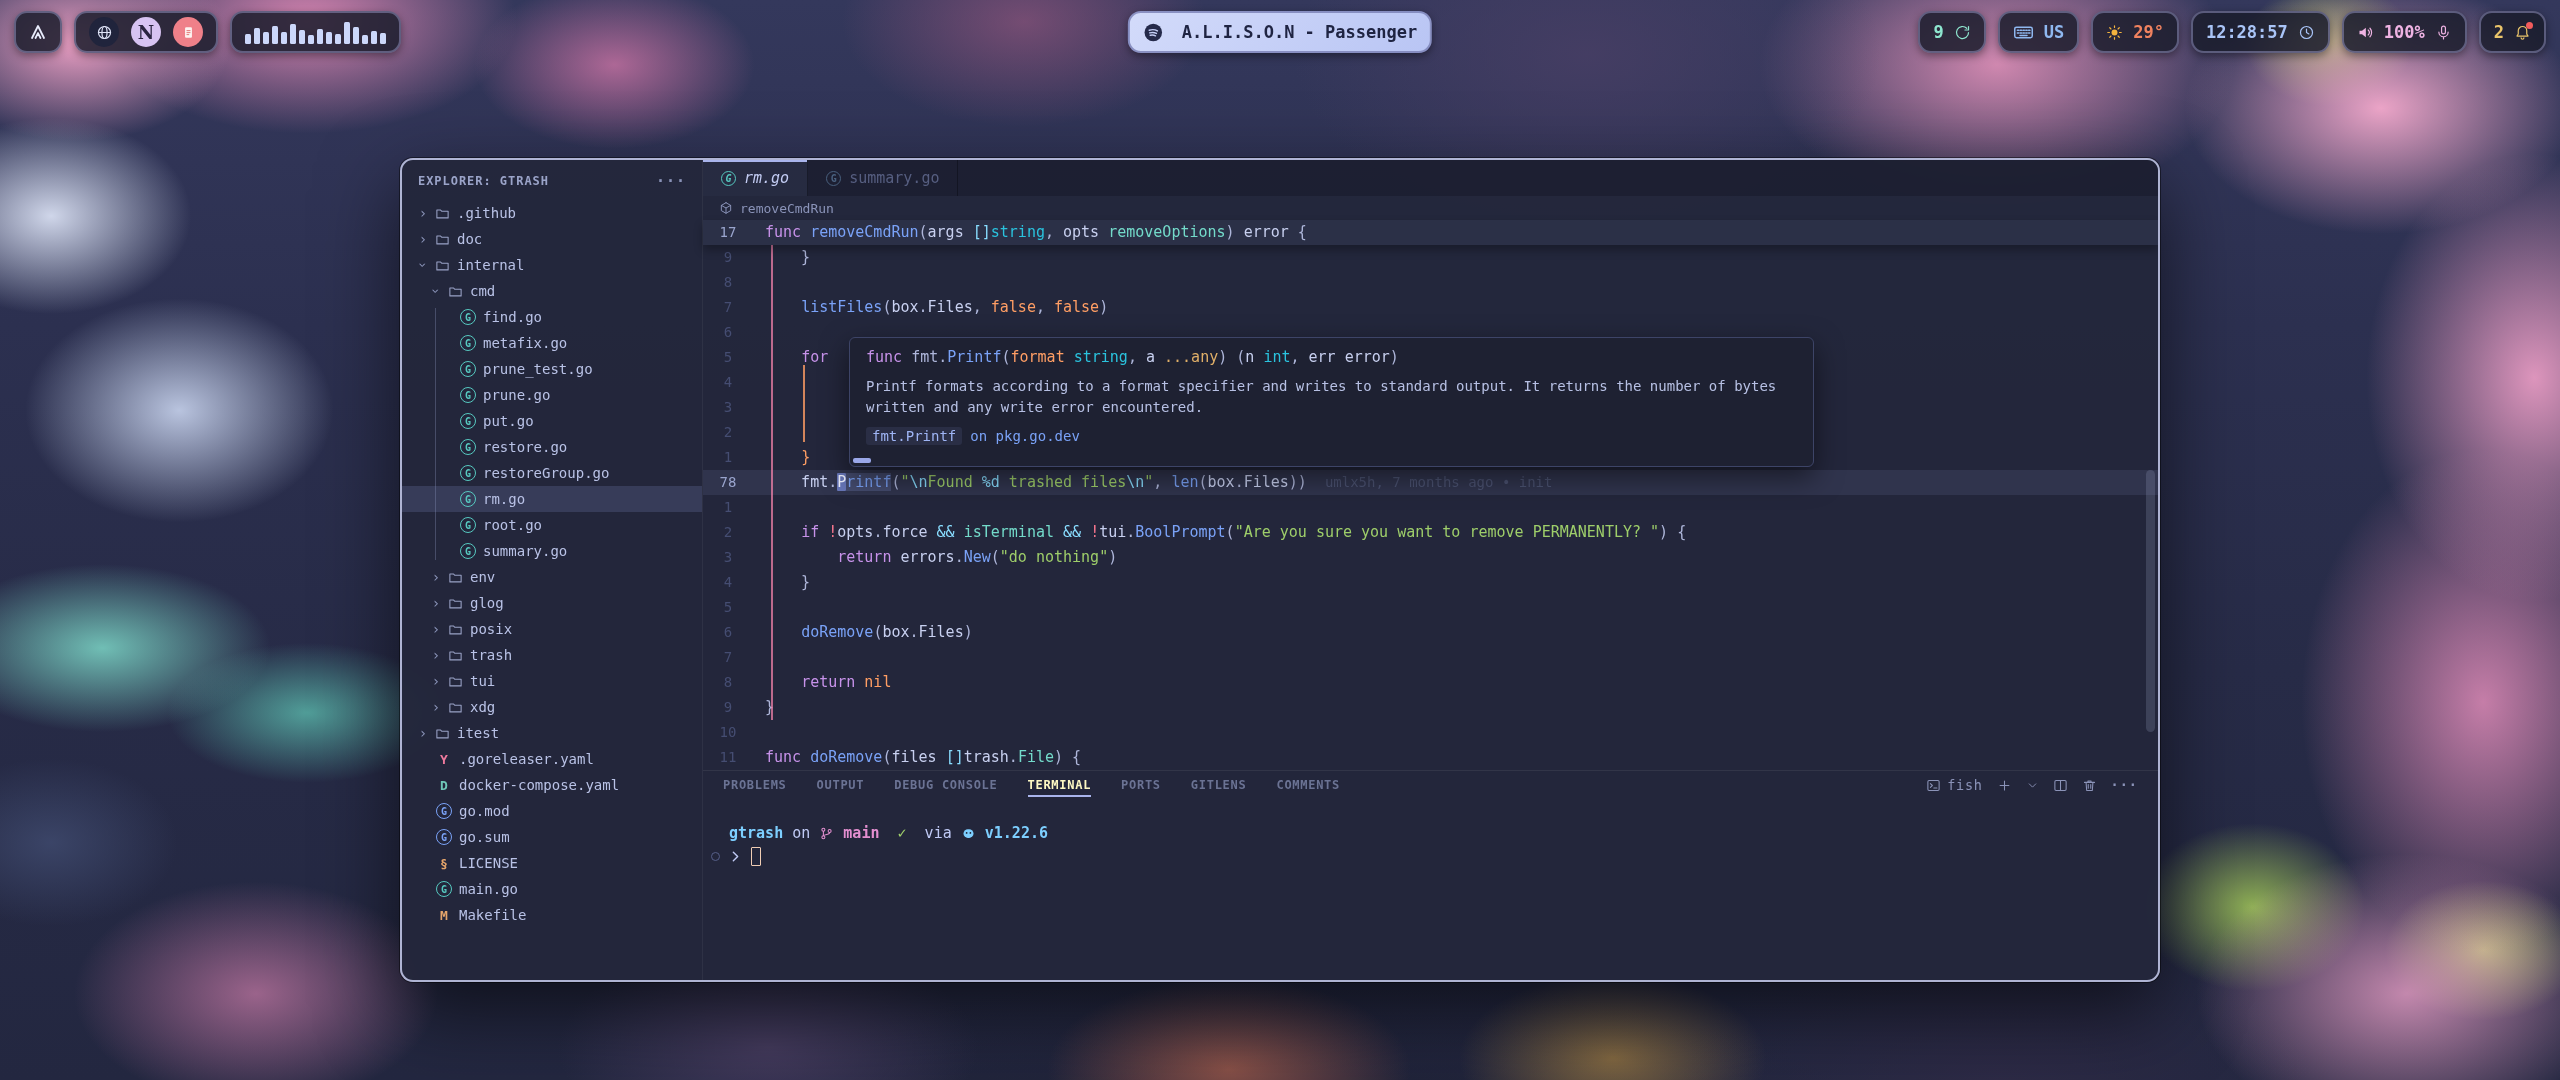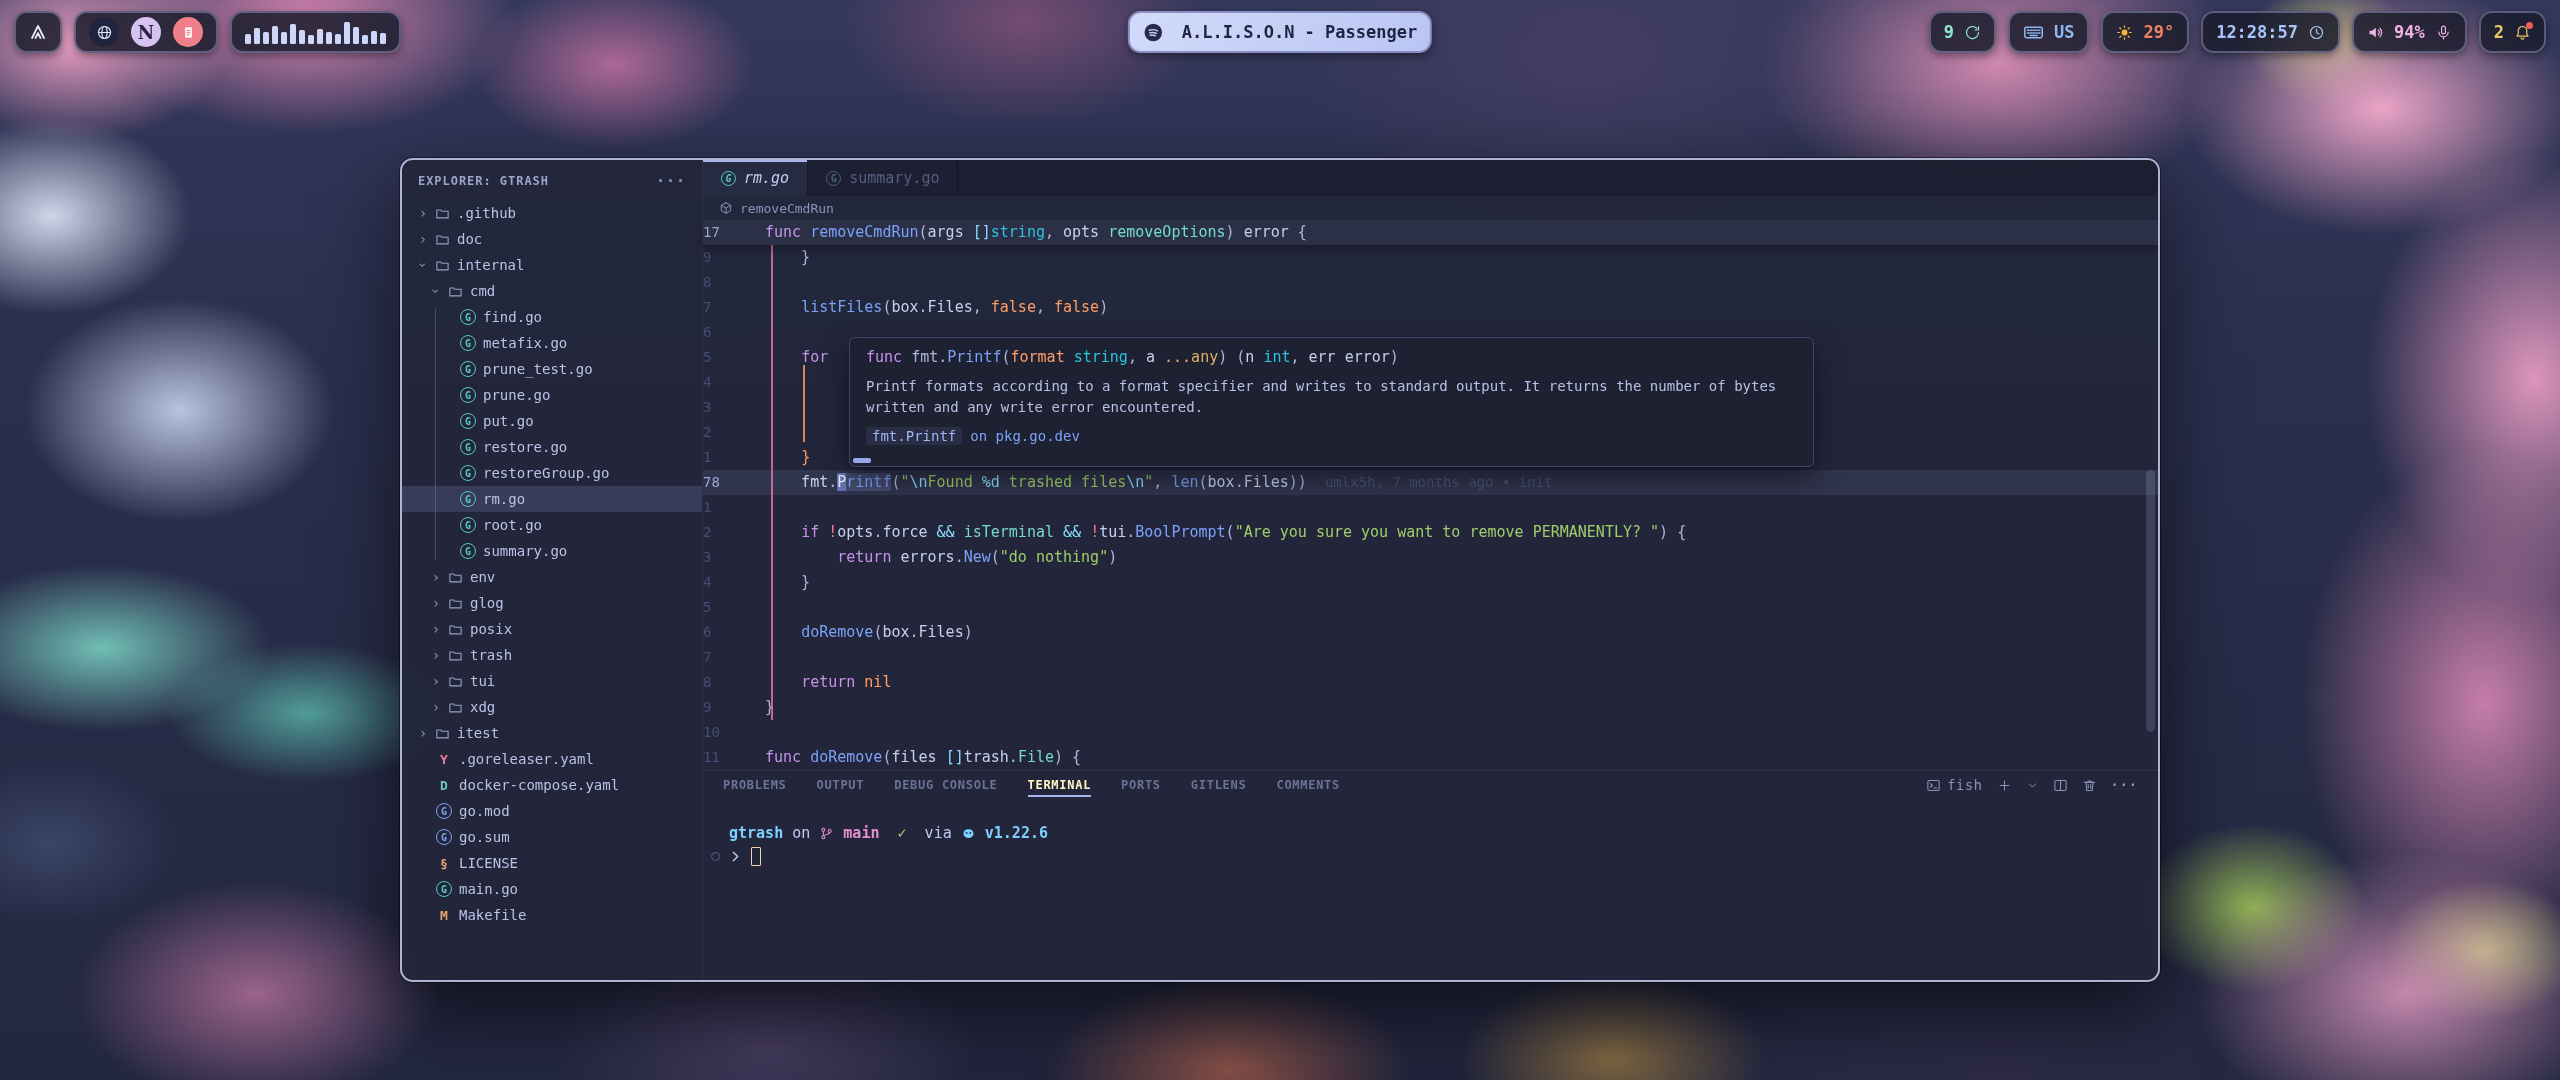--- a/index.html
+++ b/index.html
@@ -78,21 +78,21 @@
   .tab.active{background:rgba(48,52,78,.55);color:#c4cdf4;font-style:italic;box-shadow:inset 0 2px 0 #a9b4ec}
   .crumbs{height:24px;display:flex;align-items:center;gap:7px;padding:0 16px;color:#8a93b8;font-size:13px;flex:none}
 
   
   .edbody{position:relative;flex:none;height:550px}
   .srow{position:absolute;left:0;right:0;top:0;height:25px;background:rgba(44,48,72,.95);
         box-shadow:0 5px 10px rgba(0,0,0,.3);z-index:3}
   .rows{position:absolute;left:0;right:0;top:25px;bottom:0}
   .crow{position:absolute;left:0;right:0;height:25px}
   .crow.cur{background:rgba(140,150,200,.13)}
-  .gut{position:absolute;left:0;top:0;width:50px;text-align:left;color:#454d72;font-size:14px;line-height:25px}
+  .gut{position:absolute;left:0;top:0;width:50px;text-align:center;color:#454d72;font-size:14px;line-height:25px}
   .crow.cur .gut,.srow .gut{color:#9aa5ce}
   .codeln{position:absolute;left:62px;top:0;white-space:pre;font-size:15px;line-height:25px;color:#c0caf5}
   .tk.kw{color:#c792ea}.tk.fn{color:#7aa2f7}.tk.vr{color:#c8d0f0}.tk.ty{color:#2ac3de}.tk.ty2{color:#73daca}
   .tk.st{color:#9ece6a}.tk.esc{color:#89ddff}.tk.bo{color:#ff9e64}.tk.op{color:#89ddff}.tk.opr{color:#f7768e}
   .tk.pl{color:#aeb6da}.tk.br2{color:#ff9e64}.tk.pa{color:#ff9e64}.tk.ya{color:#e0af68}
   .tk.cur{background:rgba(122,140,220,.75);color:#eef1ff;border-radius:1px}
   .tk.hlw{background:rgba(115,130,190,.30);color:#7aa2f7}
   .blame{color:#4b5271;font-size:14px;margin-left:18px}
   .gpink{position:absolute;left:68px;width:1.5px;background:rgba(240,130,170,.75);z-index:1}
   .gorange{position:absolute;left:100px;width:1.5px;background:rgba(255,158,100,.8);z-index:1}
@@ -208,21 +208,21 @@
       <svg class="ic" viewBox="0 0 24 24">
         <circle cx="12" cy="12" r="8.5"></circle>
           <path d="M12 7.2v4.8l3.4 2"></path>
         </svg>
     </div>
     <div class="pill" style="color:#efb3e3">
       <svg class="ic" viewBox="0 0 24 24">
         <path d="M3.5 9.5v5h3.6l5.4 4.3V5.2L7.1 9.5H3.5z" fill="currentColor" stroke="none"></path>
         <path d="M15.8 8.5a5 5 0 0 1 0 7M18.3 6a9 9 0 0 1 0 12"></path>
         </svg>
-      <span>94%</span>
+      <span>100%</span>
       <svg class="ic" viewBox="0 0 24 24">
         <rect x="9.3" y="3" width="5.4" height="11" rx="2.7"></rect>
           <path d="M5.5 11.5a6.5 6.5 0 0 0 13 0M12 18v3"></path>
         </svg>
     </div>
     <div class="pill" style="color:#e9c46a">
       <span>2</span>
       <span class="dot-badge">
         <svg class="ic" viewBox="0 0 24 24">
             <path d="M12 3.5a6 6 0 0 0-6 6v4.6l-1.8 2.9h15.6L18 14.1V9.5a6 6 0 0 0-6-6zM10 19.5a2 2 0 0 0 4 0"></path>

